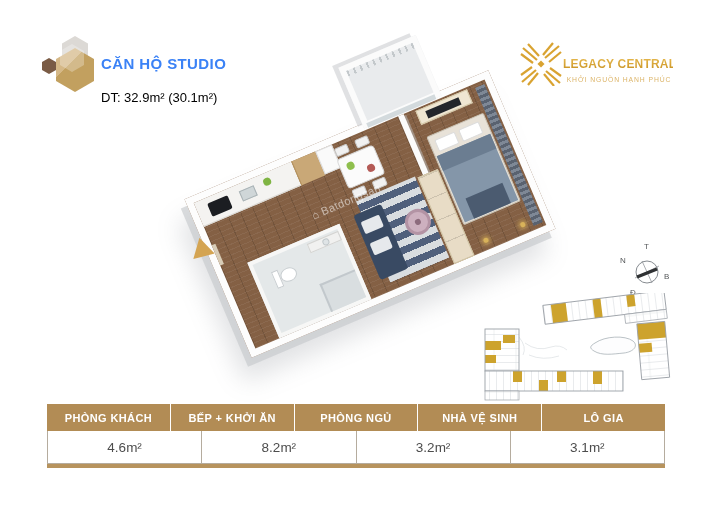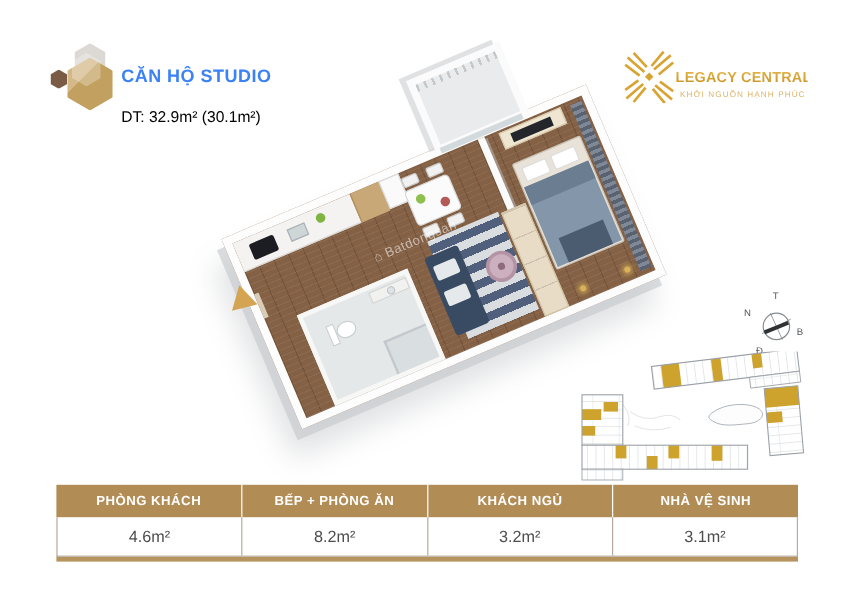--- a/index.html
+++ b/index.html
@@ -284,23 +284,24 @@
     <rect x="56" y="87" width="9" height="11" fill="#cda32d"></rect>
     <rect x="2" y="78" width="138" height="20" fill="none" stroke="#9aa0a6" stroke-width="0.9"></rect>
     <rect x="2" y="98" width="34" height="9" fill="url(#ph)" stroke="#9aa0a6" stroke-width="0.7"></rect>
     <path d="M112 50 c10 -7 30 -8 38 -2 c6 5 0 11 -9 12 c-11 1 -22 3 -30 -2 c-5 -3 -4 -5 1 -8 z" fill="#fdfdfe" stroke="#aab2b8" stroke-width="0.8"></path>
   </svg>
 </div>
 
 <div class="abs area-table">
   <div class="t-head">
     <div class="cell">PHÒNG KHÁCH</div>
-    <div class="cell">BẾP + PHÒNG ĂN</div>
-    <div class="cell">KHÁCH NGỦ</div>
+    <div class="cell">BẾP + KHỞI ĂN</div>
+    <div class="cell">PHÒNG NGỦ</div>
     <div class="cell">NHÀ VỆ SINH</div>
+    <div class="cell">LÔ GIA</div>
   </div>
   <div class="t-vals">
     <div class="cell">4.6m²</div>
     <div class="cell">8.2m²</div>
     <div class="cell">3.2m²</div>
     <div class="cell">3.1m²</div>
   </div>
 </div>
 
 </body></html>

